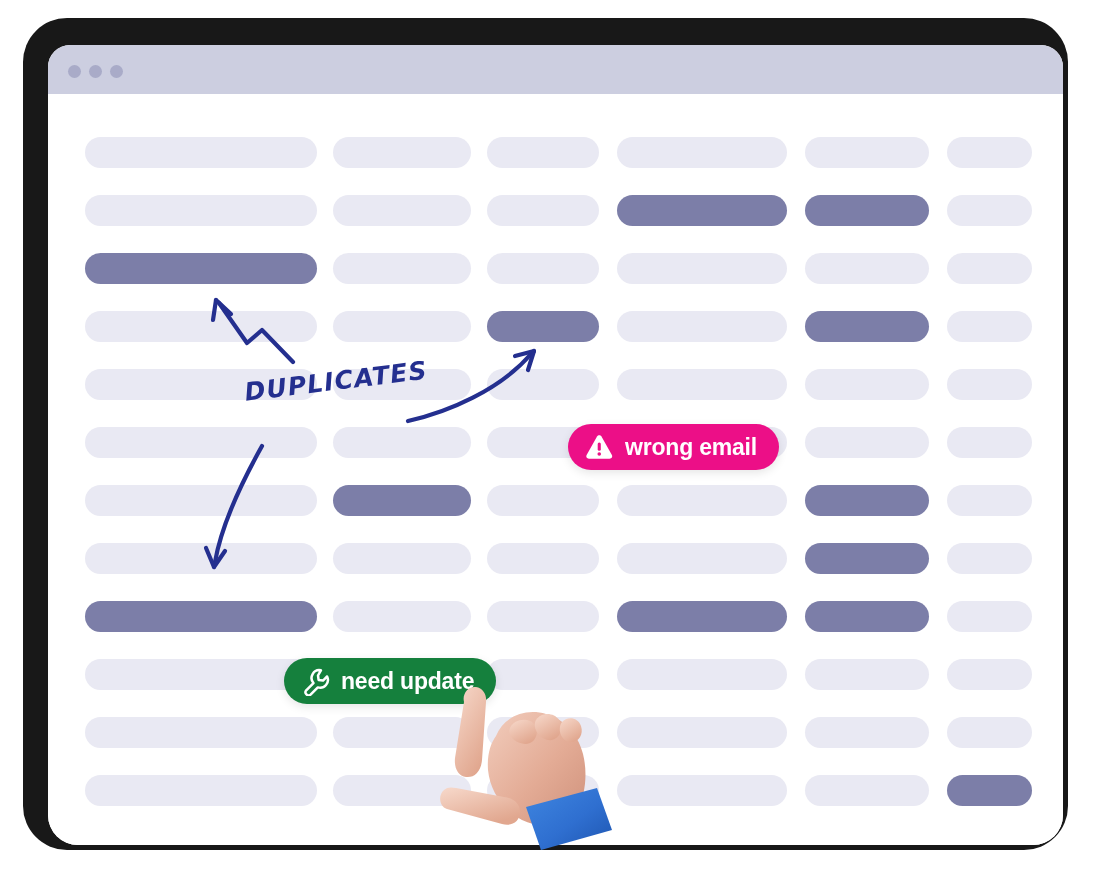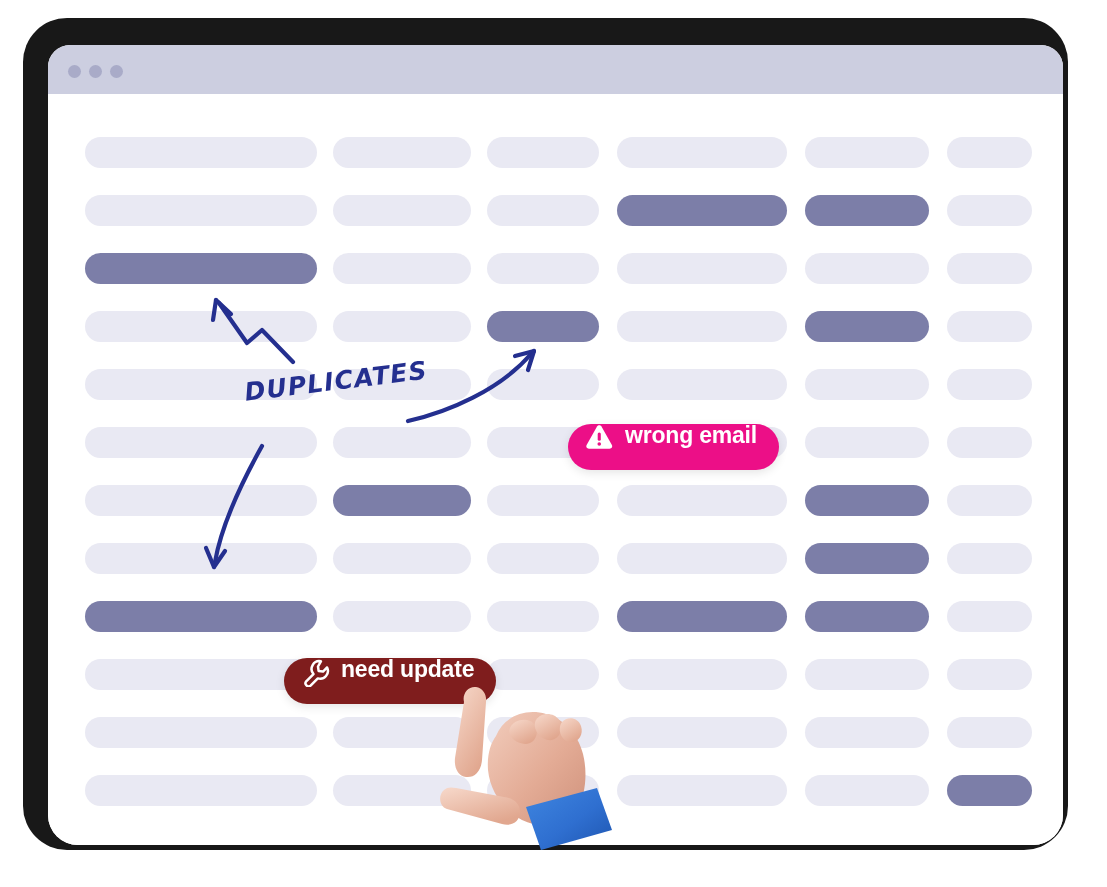--- a/index.html
+++ b/index.html
@@ -103,40 +103,41 @@
     font-weight: 600;
     letter-spacing: 1.2px;
     font-style: italic;
     white-space: nowrap;
   }
 
   
   .badge {
     position: absolute;
     display: flex;
+    align-items: center;
     gap: 11px;
     border-radius: 24px;
     padding: 0 22px 0 17px;
     height: 46px;
     color: #ffffff;
     font-size: 23px;
     font-weight: 600;
     letter-spacing: -0.2px;
     white-space: nowrap;
     box-shadow: 0 3px 10px rgba(0,0,0,0.10);
   }
   #badge-wrong-email {
     left: 568px;
     top: 424px;
     background: #ec0f87;
   }
   #badge-need-update {
     left: 284px;
     top: 658px;
-    background: #7f1d1d;
+    background: #15803d;
   }
   .badge-icon { display: block; flex: 0 0 auto; }
   .badge-label { display: block; line-height: 1; }
 
   
   #hand {
     position: absolute;
     left: 438px;
     top: 678px;
     width: 175px;

